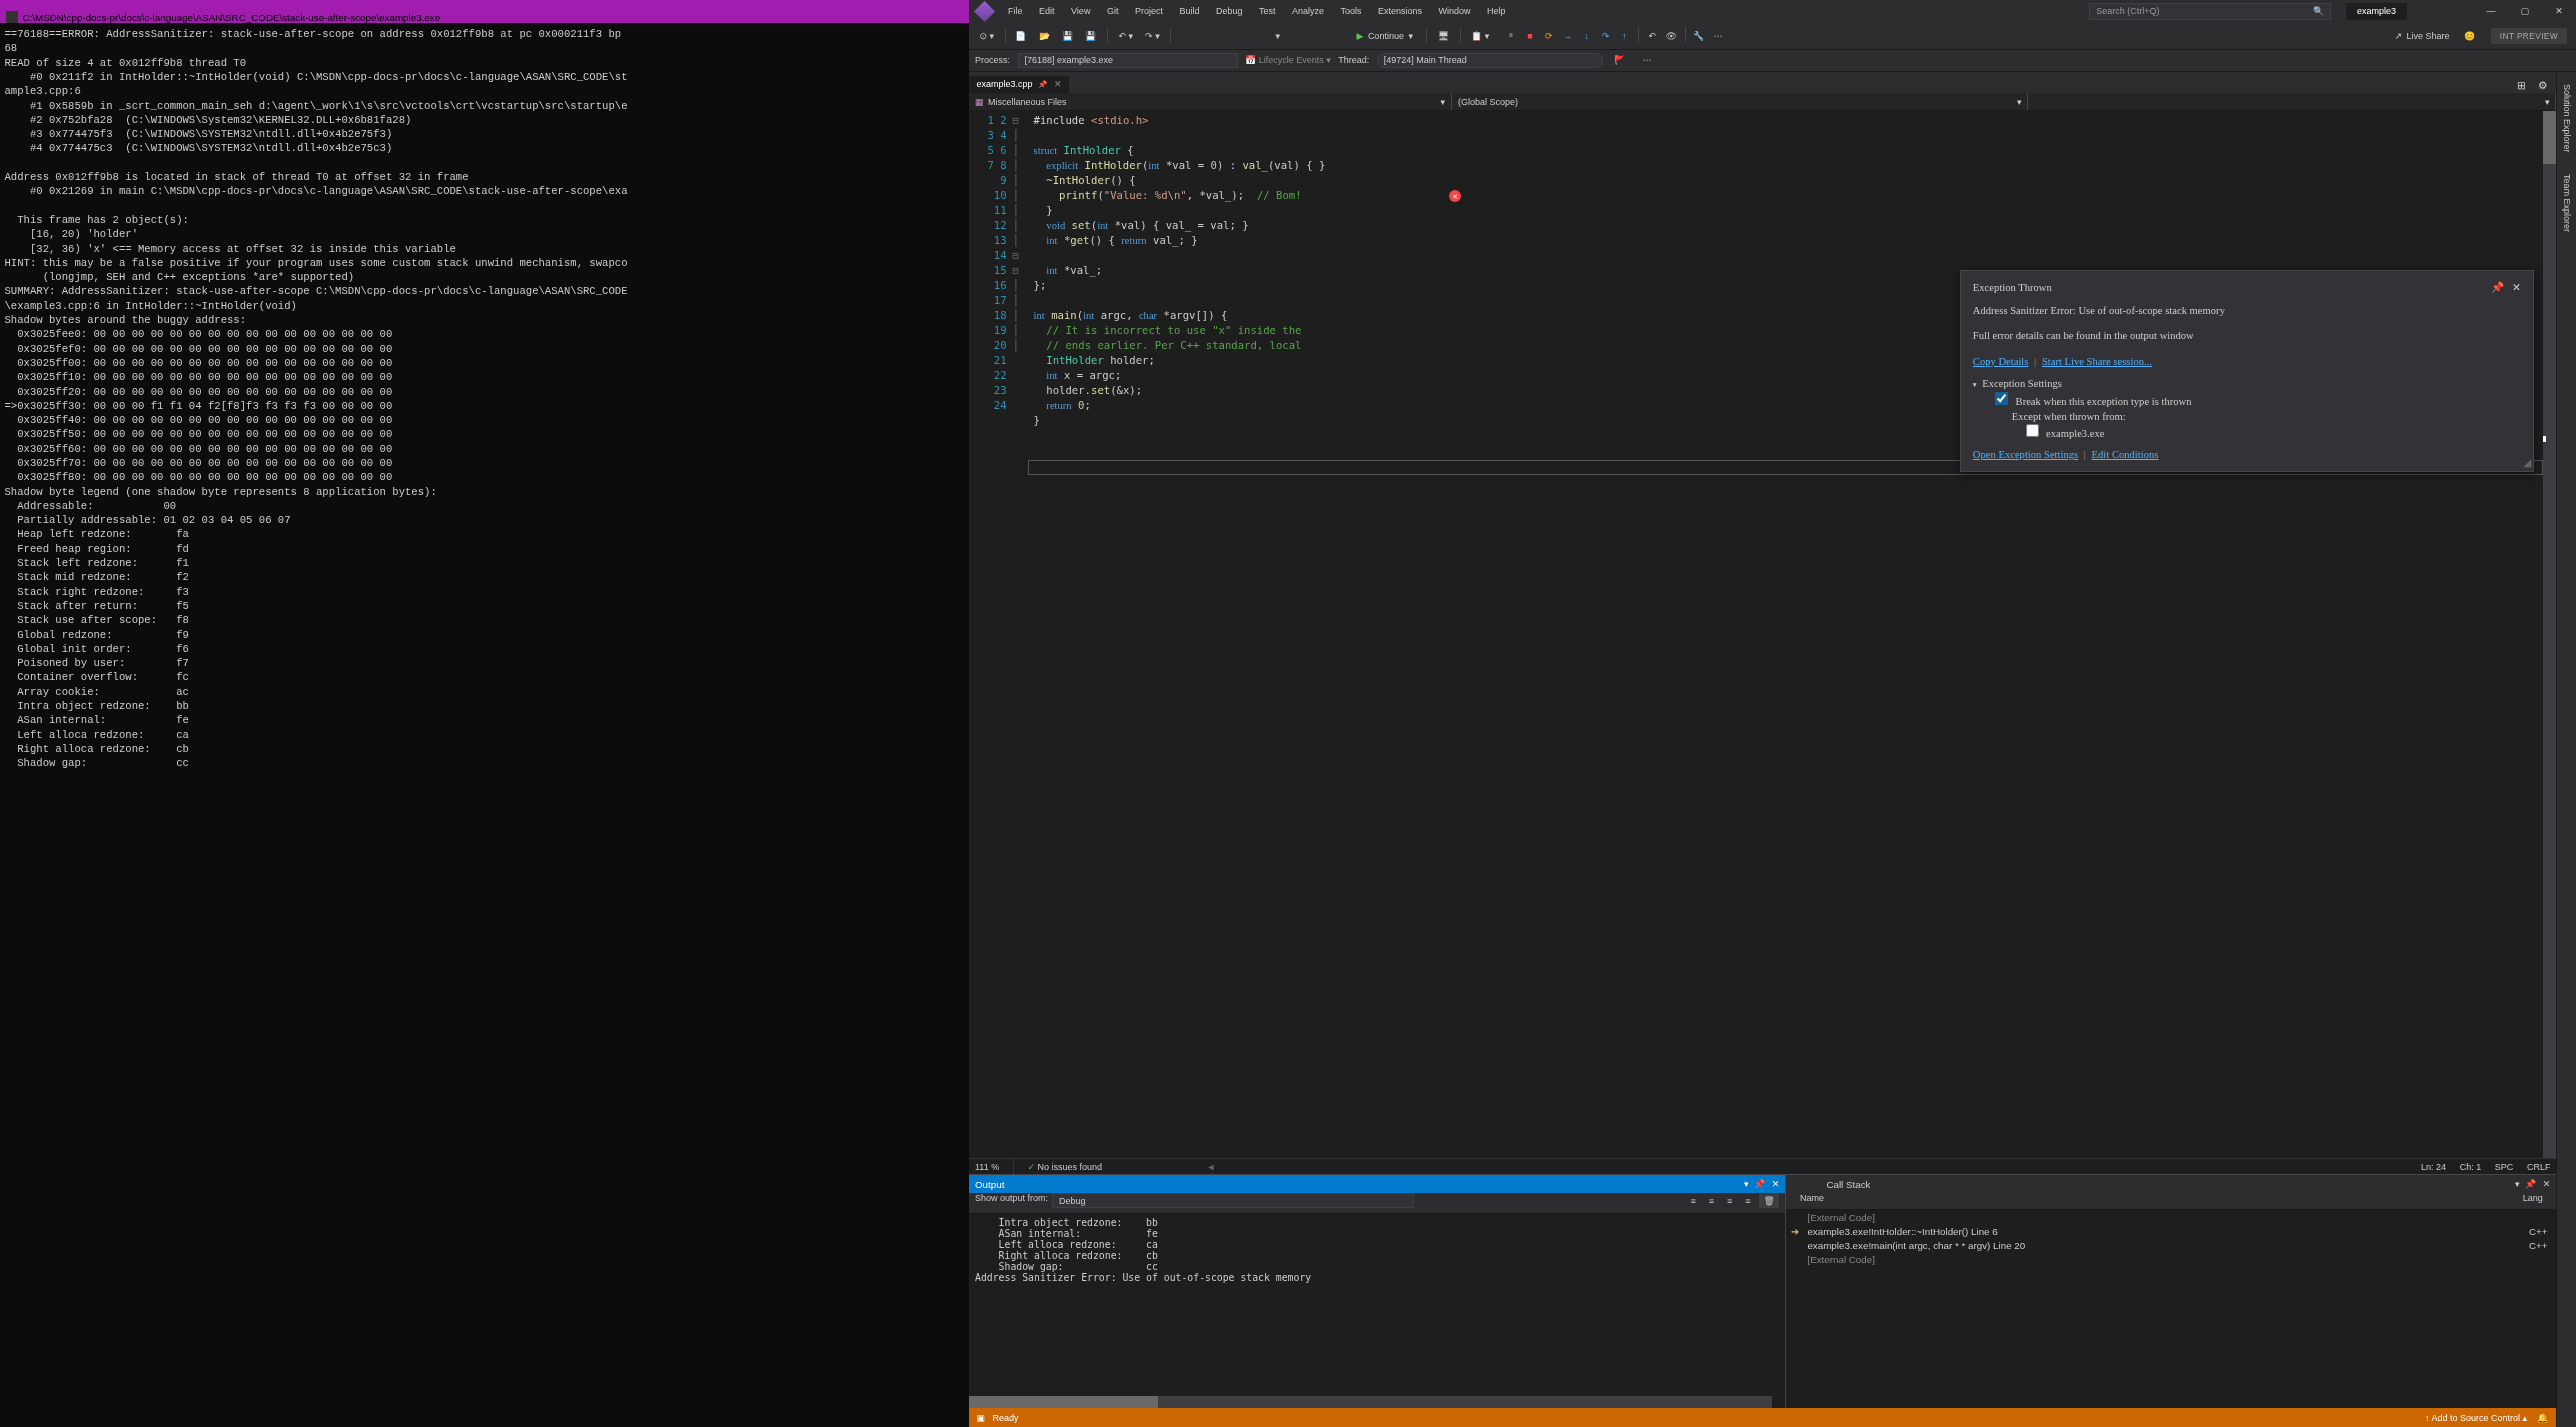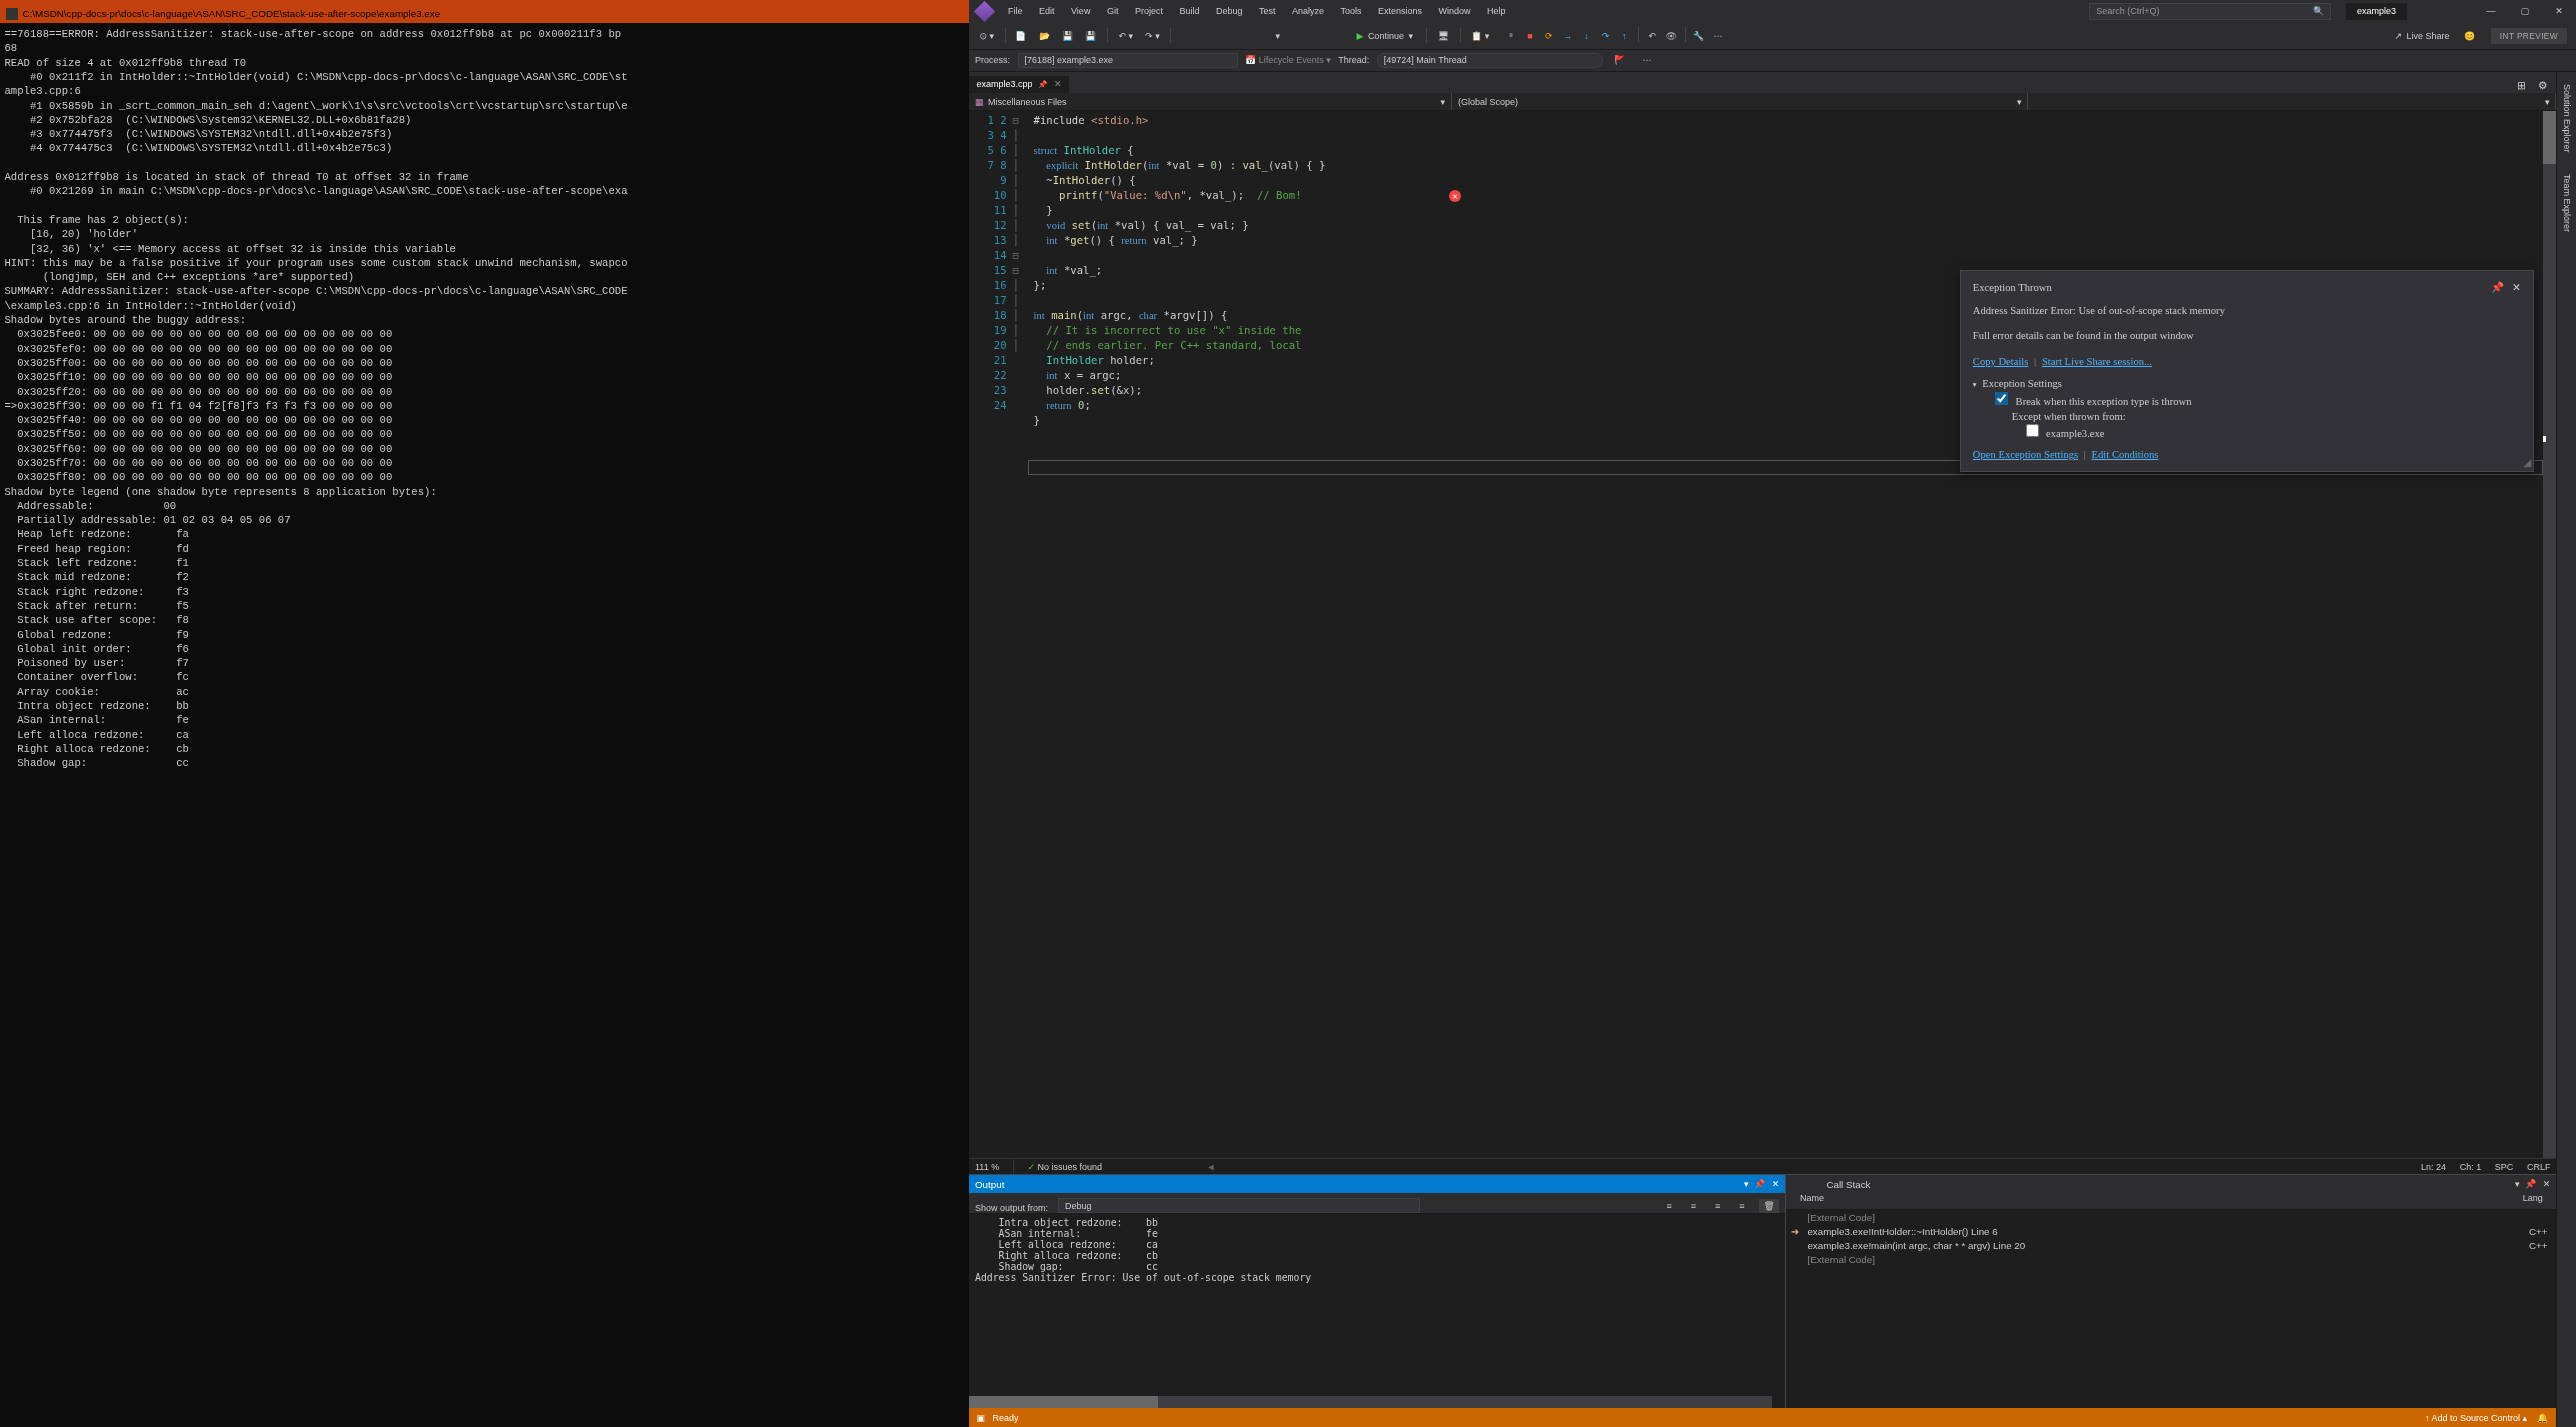--- a/index.html
+++ b/index.html
@@ -1,18 +1,18 @@
 <!DOCTYPE html>
 <html style="font-size:12px"><head>
 <meta charset="utf-8">
 <style>
 * { margin: 0; padding: 0; box-sizing: border-box; }
 body { font-family: 'Segoe UI', Tahoma, sans-serif; font-size: 9px; background: #000; color: #ccc; width: 2576px; height: 1428px; overflow: hidden; display: flex; }
 .console-side { width: 969px; height: 100%; background: #0c0c0c; display: flex; flex-direction: column; }
-.console-title { background: #c2410c; color: #000; height: 22.6px; display: flex; align-items: flex-start; padding: 8px 6px; font-size: 9.8px; }
+.console-title { background: #a21caf; color: #000; height: 22.6px; display: flex; align-items: flex-end; padding: 0 6px; font-size: 9.8px; }
 .console-icon { width: 12px; height: 12px; background: #333; margin-right: 4.5px; }
 .console-body { flex: 1; padding: 4.5px; font-family: Consolas, 'Courier New', monospace; font-size: 10.6px; line-height: 1.35; color: #ccc; white-space: pre; overflow: hidden; }
 .vs-side { flex: 1; height: 100%; background: #2d2d30; display: flex; flex-direction: column; position: relative; }
 .title-bar { height: 22.6px; background: #2d2d30; display: flex; align-items: center; padding-left: 7.5px; }
 .vs-logo { width: 15px; height: 15px; margin-right: 9px; background: linear-gradient(135deg, #9b5fcf, #6b3fa0); transform: rotate(45deg); }
 .menu-bar { display: flex; gap: 1.5px; }
 .menu-item { padding: 3px 7.5px; color: #ccc; cursor: pointer; }
 .search-box { margin-left: auto; margin-right: 15px; background: #333337; border: 0.8px solid #3f3f46; padding: 2.3px 22.6px 2.3px 6px; color: #999; width: 242px; position: relative; }
 .search-mag { position: absolute; right: 6px; top: 2.3px; }
 .solution-tab { background: #1e1e1e; color: #fff; padding: 3.8px 10.6px; margin-right: 60px; }
@@ -72,21 +72,21 @@
 .status-editor { height: 16.6px; background: #1e1e1e; border-top: 0.8px solid #333; display: flex; align-items: center; padding: 0 6px; color: #ccc; font-size: 9px; gap: 13.6px; }
 .status-editor .right { margin-left: auto; display: flex; gap: 13.6px; }
 .check-ic { color: #4ec94e; }
 .bottom-panes { height: 234px; display: flex; border-top: 0.8px solid #46464a; }
 .output-pane, .callstack-pane { display: flex; flex-direction: column; background: #252526; }
 .output-pane { flex: 1; border-right: 0.8px solid #46464a; }
 .callstack-pane { width: 770px; }
 .pane-hdr { height: 18px; background: #007acc; color: #fff; display: flex; align-items: center; padding: 0 6px; font-size: 9.8px; }
 .pane-hdr.inactive { background: #2d2d30; color: #ccc; padding-left: 40px; }
 .pane-hdr .ctrls { margin-left: auto; display: flex; gap: 6px; font-size: 9px; }
-.output-tb { height: 21px; background: #2d2d30; display: flex; align-items: flex-end; padding: 0 6px; gap: 10px; border-bottom: 0.8px solid #1b1b1c; }
+.output-tb { height: 21px; background: #2d2d30; display: flex; align-items: flex-start; padding: 0 6px; gap: 4px; border-bottom: 0.8px solid #1b1b1c; }
 .output-body { flex: 1; background: #1e1e1e; padding: 3px 6px; font-family: Consolas, monospace; font-size: 9.8px; white-space: pre; overflow: hidden; position: relative; color: #ccc; }
 .output-scroll { position: absolute; bottom: 0; left: 0; right: 13.6px; height: 12px; background: #3e3e42; }
 .output-scroll .thumb-h { position: absolute; height: 100%; background: #686868; left: 0; width: 189px; }
 .cs-header { height: 16.6px; background: #2d2d30; display: flex; align-items: flex-start; padding: 0 13.6px; border-bottom: 0.8px solid #1b1b1c; font-size: 9px; color: #ccc; }
 .cs-header .lang { margin-left: auto; }
 .cs-body { flex: 1; background: #1e1e1e; }
 .cs-row { display: flex; padding: 1.5px 4.5px; font-size: 9.8px; align-items: center; gap: 4.5px; }
 .cs-row .arrow { width: 12px; color: #d7ba7d; }
 .cs-row .lang { margin-left: auto; padding-right: 4.5px; }
 .cs-row .ext { color: #888; }

